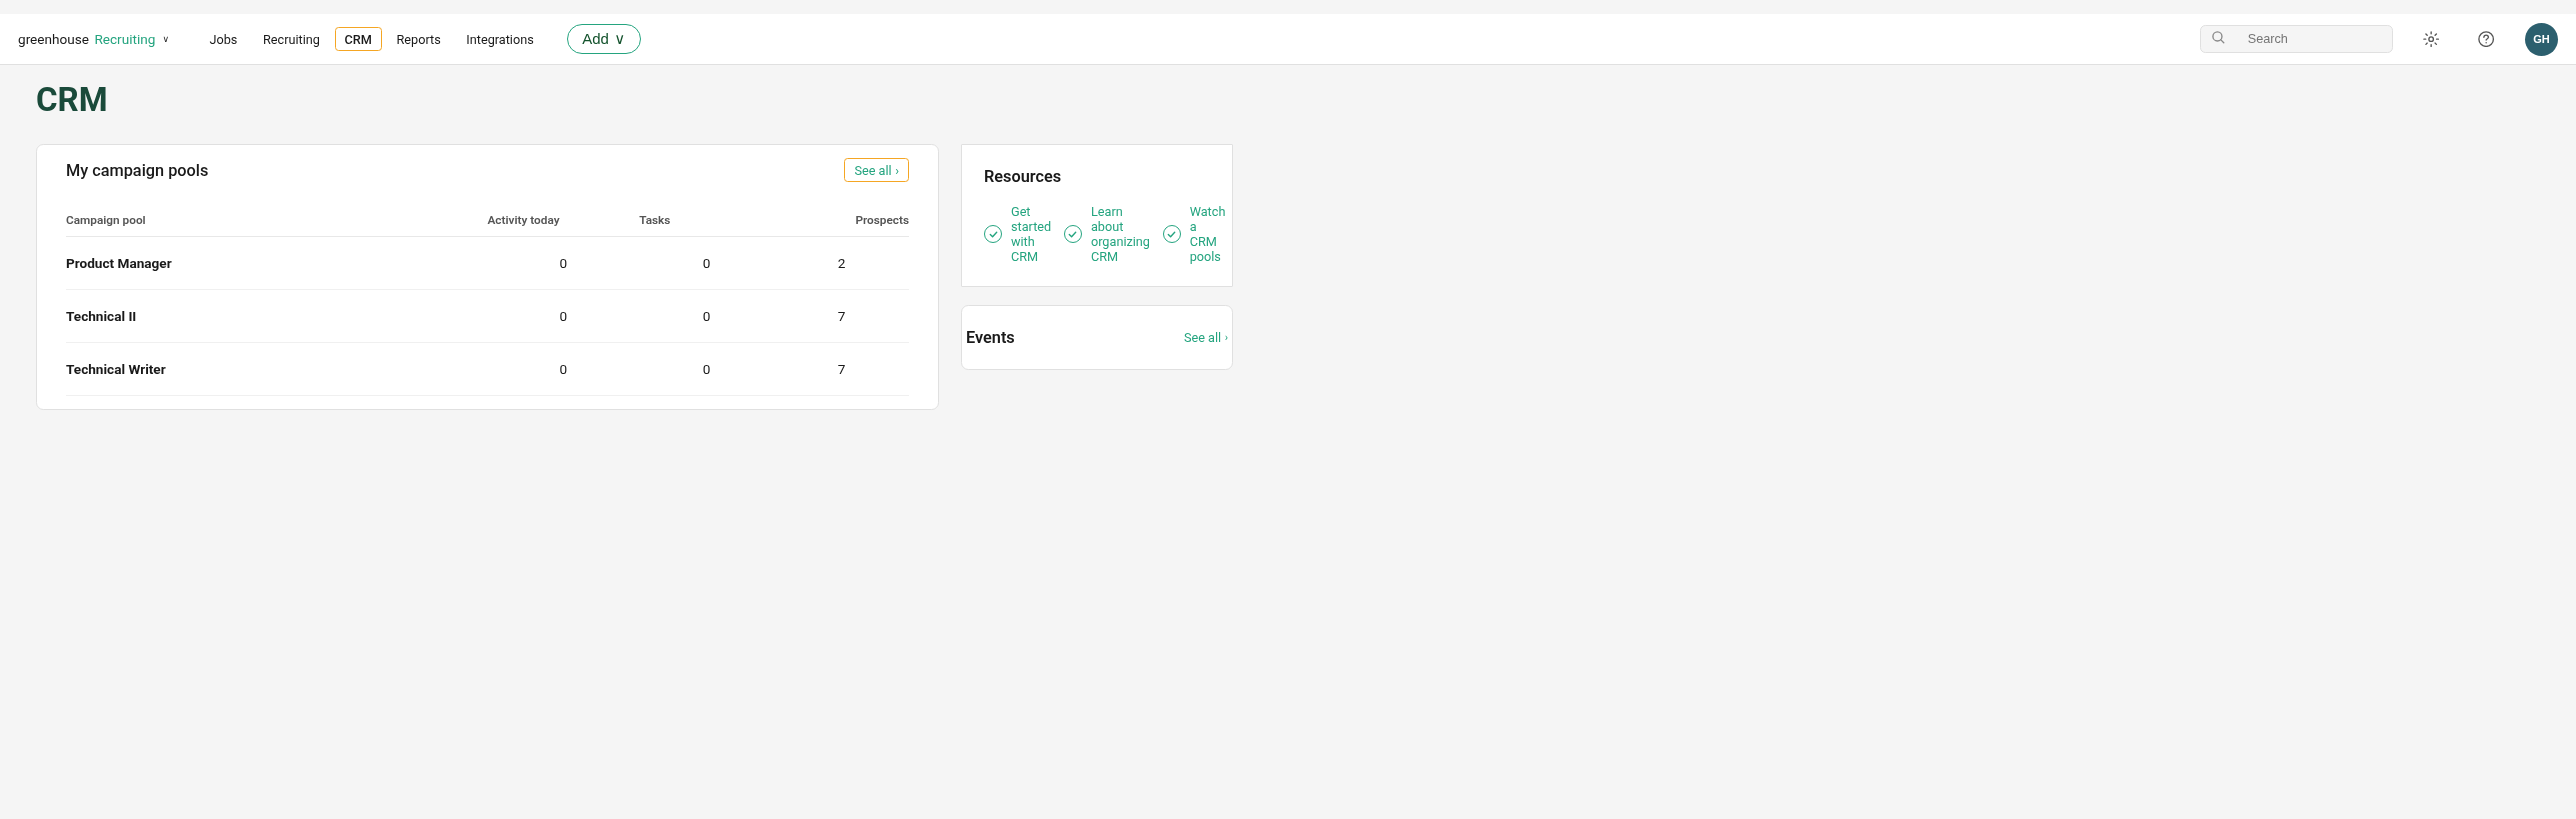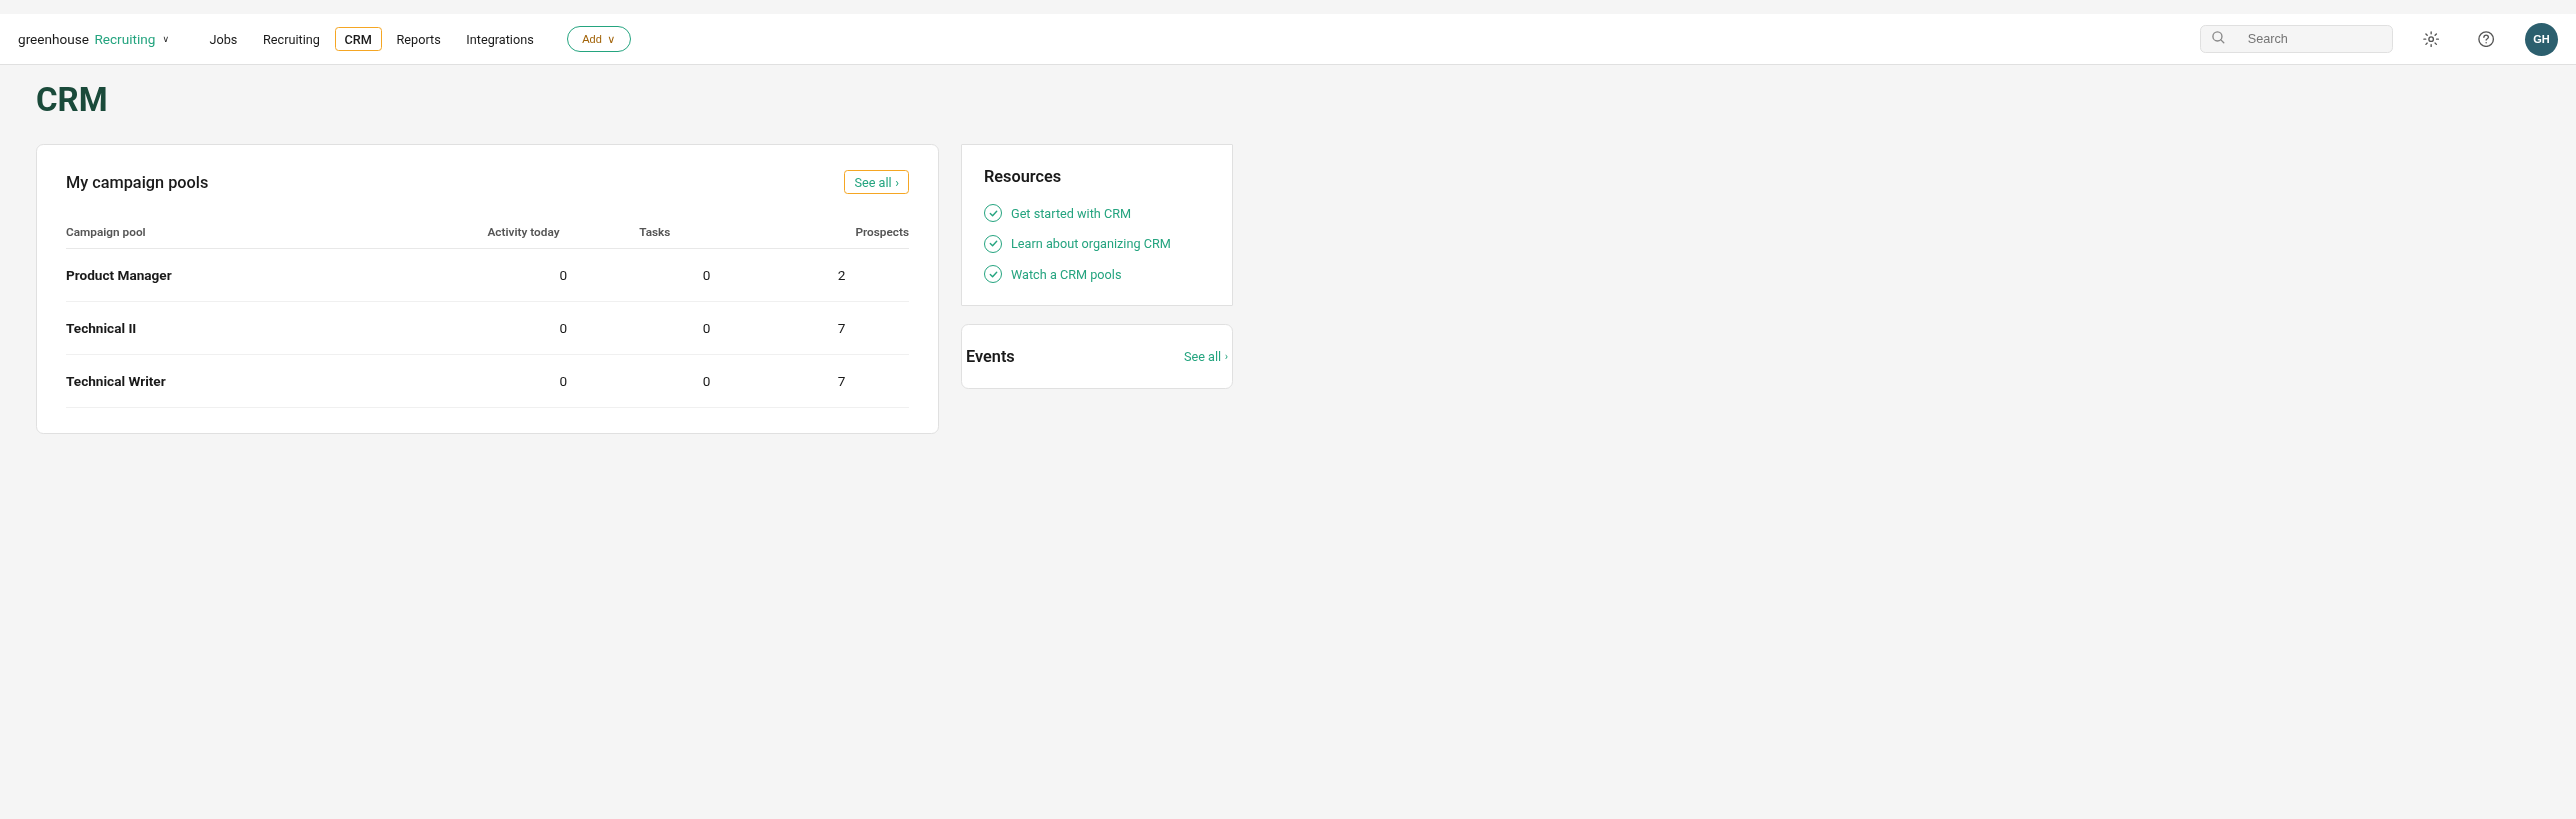--- a/index.html
+++ b/index.html
@@ -79,22 +79,22 @@
       padding: 3.6px 9px;
       color: #1a1a1a;
       font-weight: 500;
     }
 
     .nav-add-btn {
       border: 1.4px solid #24a47f;
       border-radius: 18px;
       padding: 5.4px 14.5px;
       background: transparent;
-      color: #a16207;
-      font-size: 11px;
+      color: #14532d;
+      font-size: 15px;
       cursor: pointer;
       display: flex;
       gap: 5.4px;
       font-weight: 500;
     }
 
     .nav-spacer {
       flex: 1;
     }
 
@@ -169,21 +169,21 @@
       display: flex;
       gap: 22px;
       align-items: flex-start;
     }
 
     
     .campaign-pools-card {
       background: #fff;
       border: 0.9px solid #e0e0e0;
       border-radius: 7.3px;
-      padding: 25px 29px;
+      padding: 13px 29px;
       flex: 1;
       min-width: 0;
     }
 
     .card-header {
       display: flex;
       align-items: center;
       justify-content: space-between;
       margin-bottom: 22px;
     }
@@ -272,21 +272,21 @@
 
     .resources-title {
       font-size: 16.3px;
       font-weight: 600;
       color: #1a1a1a;
       margin-bottom: 18px;
     }
 
     .resources-list {
       display: flex;
-      flex-direction: column;
+      flex-direction: row;
       gap: 12.7px;
     }
 
     .resource-item {
       display: flex;
       align-items: center;
       gap: 9px;
       color: #24a47f;
       font-size: 12.7px;
       text-decoration: none;

